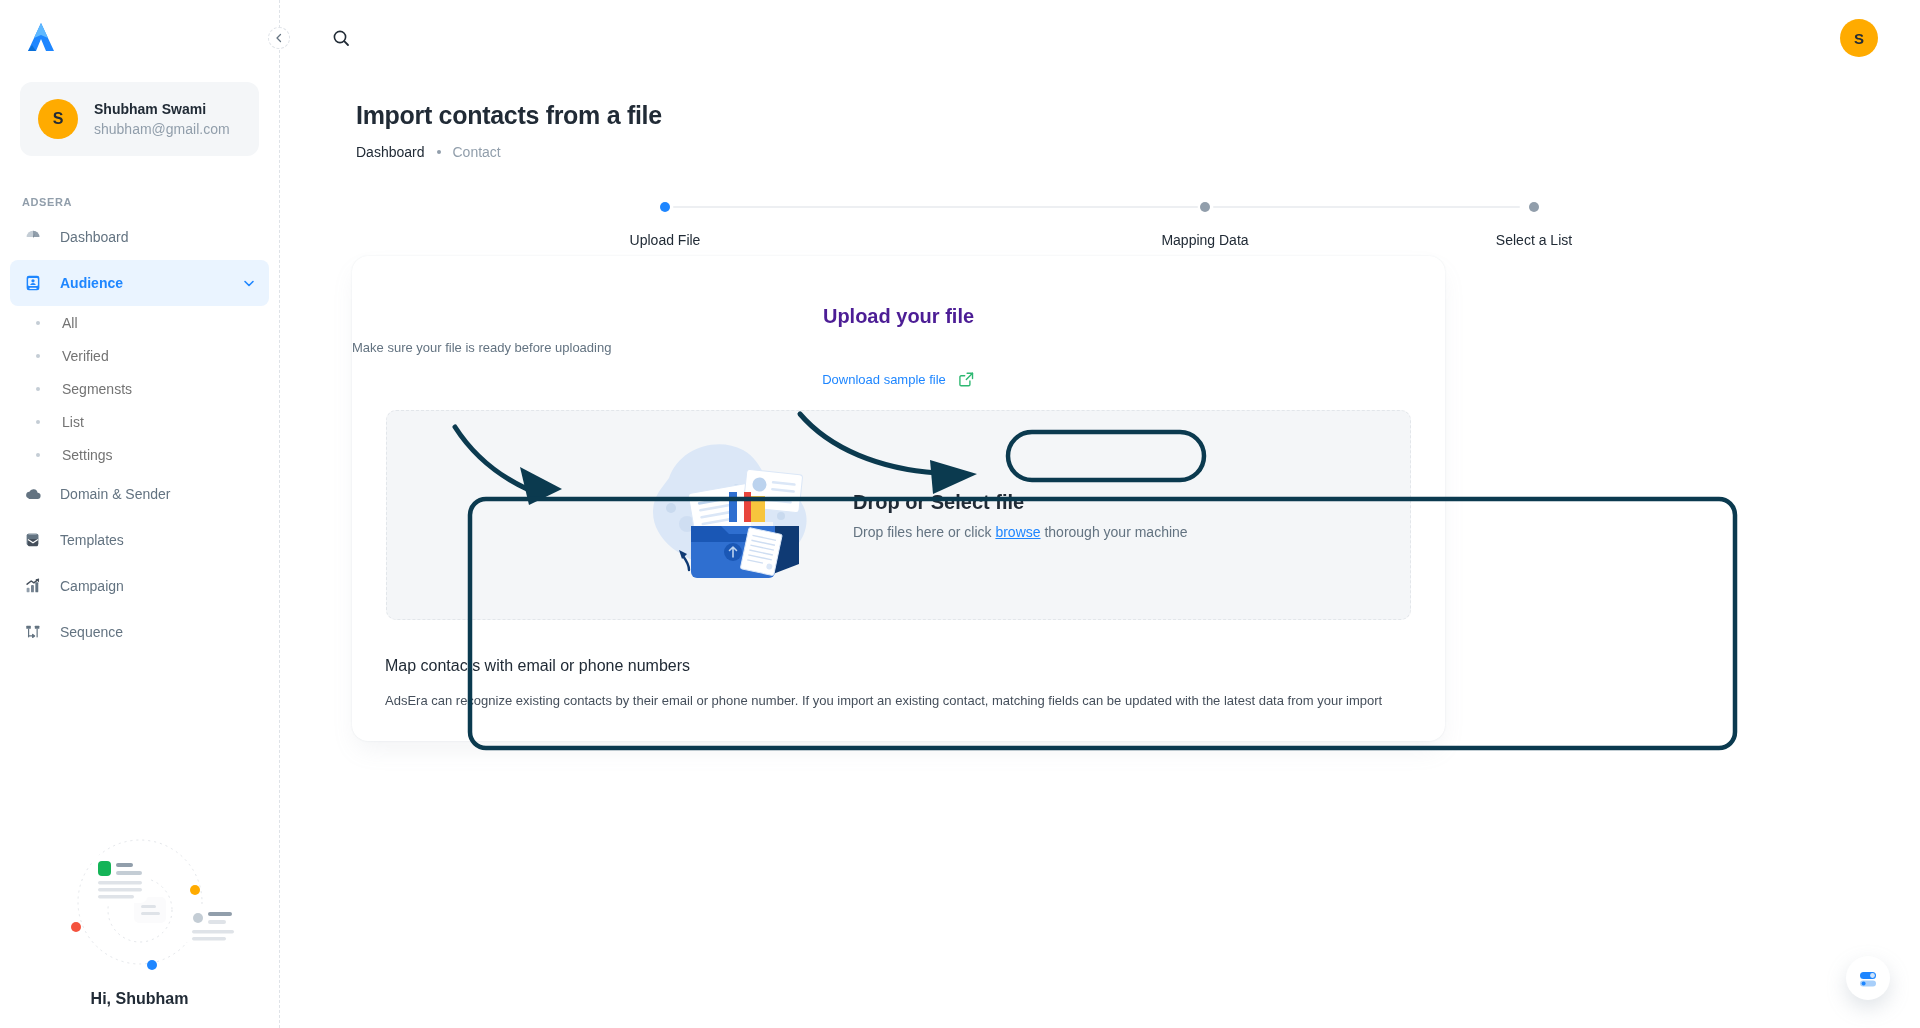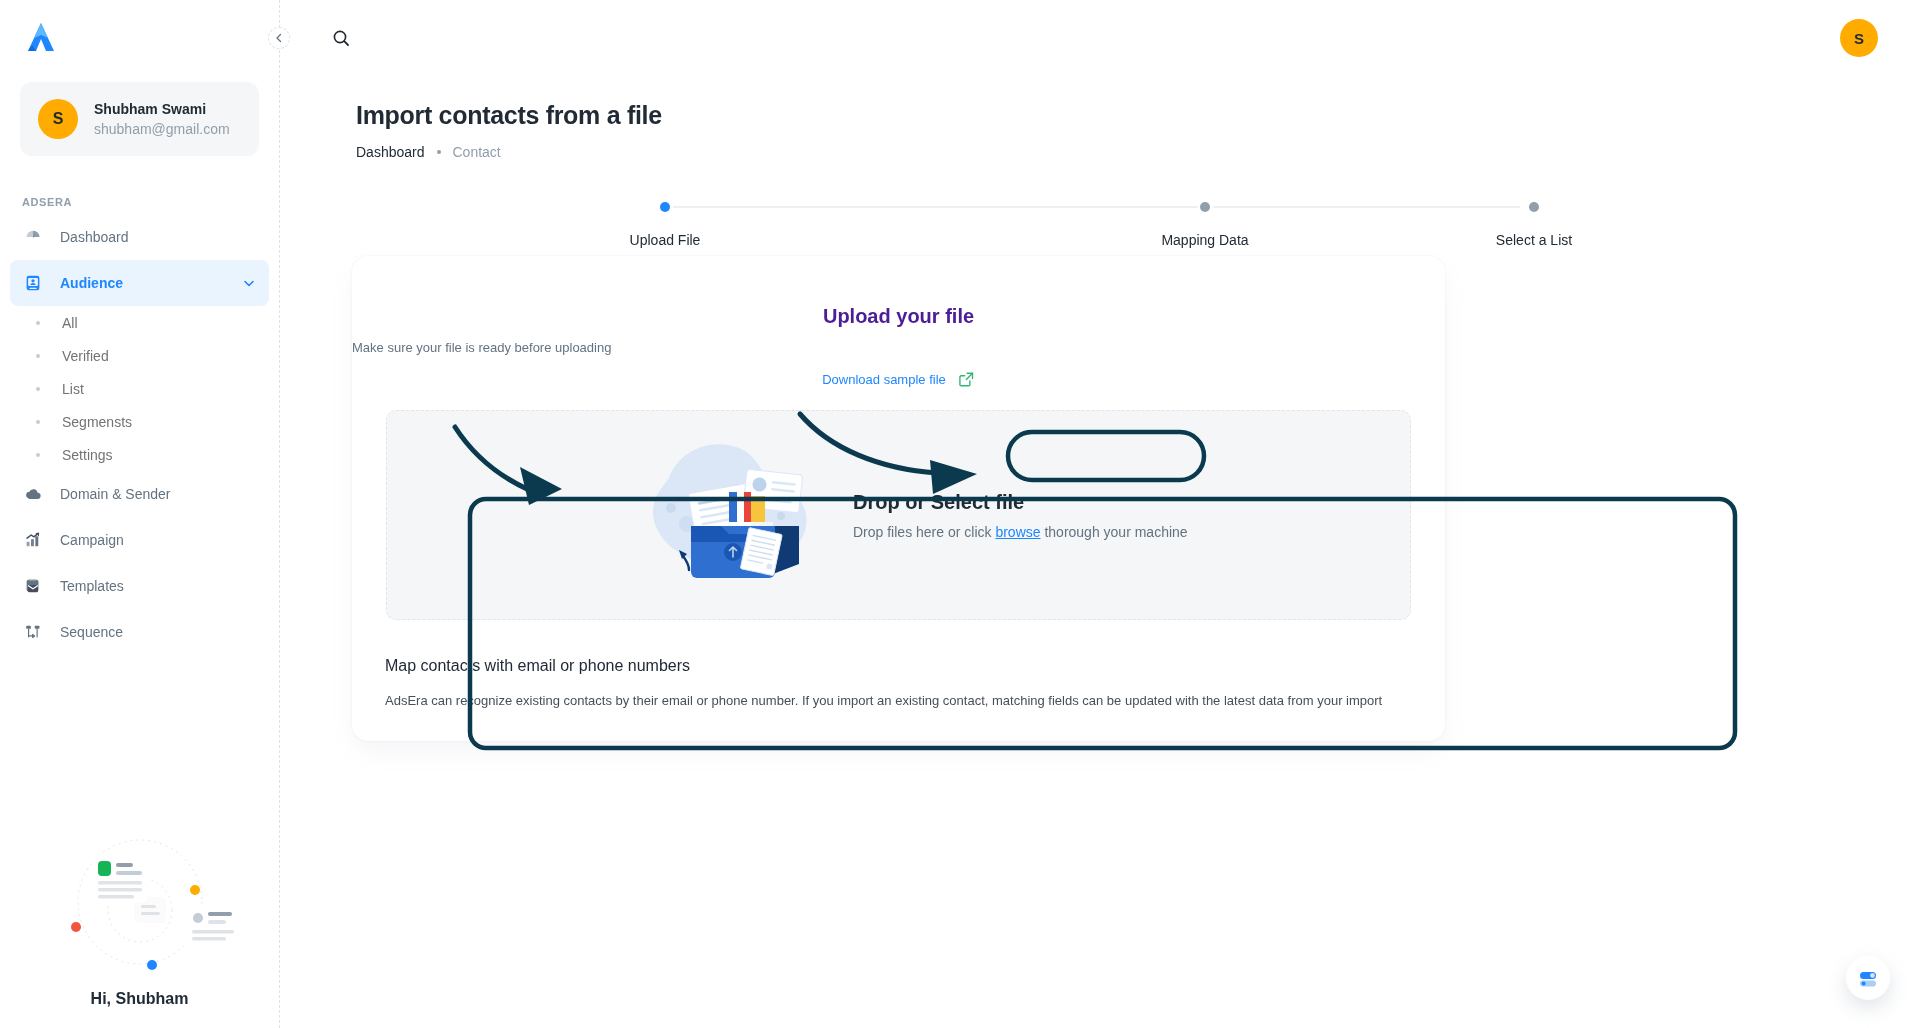--- a/index.html
+++ b/index.html
@@ -241,63 +241,63 @@
     <div class="sub-item">
       <span class="sub-dot"></span>
       <span>All</span>
     </div>
     <div class="sub-item">
       <span class="sub-dot"></span>
       <span>Verified</span>
     </div>
     <div class="sub-item">
       <span class="sub-dot"></span>
-      <span>List</span>
+      <span>Segmensts</span>
     </div>
     <div class="sub-item">
       <span class="sub-dot"></span>
-      <span>Segmensts</span>
+      <span>List</span>
     </div>
     <div class="sub-item">
       <span class="sub-dot"></span>
       <span>Settings</span>
     </div>
 
     <div class="nav-item">
       <span class="nav-icon">
         <svg viewBox="0 0 22 22" width="20" height="20">
           <path d="M6.2 16.5h9.6a3.4 3.4 0 0 0 .3-6.8 4.8 4.8 0 0 0-9.1-1.1 3.6 3.6 0 0 0-.8 7.1z" fill="#637381"></path>
         </svg>
       </span>
       <span class="nav-label">Domain &amp; Sender</span>
+    </div>
+
+    <div class="nav-item">
+      <span class="nav-icon">
+        <svg viewBox="0 0 22 22" width="20" height="20">
+          <rect x="4" y="4" width="13" height="13" rx="2" fill="#637381"></rect>
+          <path d="M5.5 10h11v6.5a1.5 1.5 0 0 1-1.5 1.5H7a1.5 1.5 0 0 1-1.5-1.5z" fill="#454f5b"></path>
+          <path d="M5.5 10.4 11 14l5.5-3.6" stroke="#fff" stroke-width="1.3" fill="none"></path>
+          <rect x="6" y="4" width="9" height="1.4" fill="#919eab"></rect>
+        </svg>
+      </span>
+      <span class="nav-label">Templates</span>
     </div>
 
     <div class="nav-item">
       <span class="nav-icon">
         <svg viewBox="0 0 22 22" width="20" height="20">
           <rect x="4" y="13" width="3.2" height="5" rx="1" fill="#919eab"></rect>
           <rect x="8.8" y="10" width="3.2" height="8" rx="1" fill="#768391"></rect>
           <rect x="13.6" y="7" width="3.2" height="11" rx="1" fill="#637381"></rect>
           <path d="M4.5 9 L9 5.5 L12 7.5 L17 3.5" stroke="#454f5b" stroke-width="1.6" fill="none" stroke-linecap="round" stroke-linejoin="round"></path>
           <path d="M13.6 3.2 L17.6 3.2 L17.6 7.2z" fill="#454f5b"></path>
         </svg>
       </span>
       <span class="nav-label">Campaign</span>
-    </div>
-
-    <div class="nav-item">
-      <span class="nav-icon">
-        <svg viewBox="0 0 22 22" width="20" height="20">
-          <rect x="4" y="4" width="13" height="13" rx="2" fill="#637381"></rect>
-          <path d="M5.5 10h11v6.5a1.5 1.5 0 0 1-1.5 1.5H7a1.5 1.5 0 0 1-1.5-1.5z" fill="#454f5b"></path>
-          <path d="M5.5 10.4 11 14l5.5-3.6" stroke="#fff" stroke-width="1.3" fill="none"></path>
-          <rect x="6" y="4" width="9" height="1.4" fill="#919eab"></rect>
-        </svg>
-      </span>
-      <span class="nav-label">Templates</span>
     </div>
 
     <div class="nav-item">
       <span class="nav-icon">
         <svg viewBox="0 0 22 22" width="20" height="20">
           <rect x="3.6" y="4" width="5" height="3.4" rx=".6" fill="#637381"></rect>
           <rect x="13" y="4" width="5" height="3.4" rx=".6" fill="#637381"></rect>
           <rect x="5.5" y="7.4" width="1.3" height="9.5" fill="#637381"></rect>
           <rect x="14.9" y="7.4" width="1.3" height="9.5" fill="#637381"></rect>
           <path d="M6 15.3h6.2M10.6 13.6 L12.8 15.3 L10.6 17z" stroke="#637381" stroke-width="1.3" fill="#637381" stroke-linecap="round" stroke-linejoin="round"></path>

